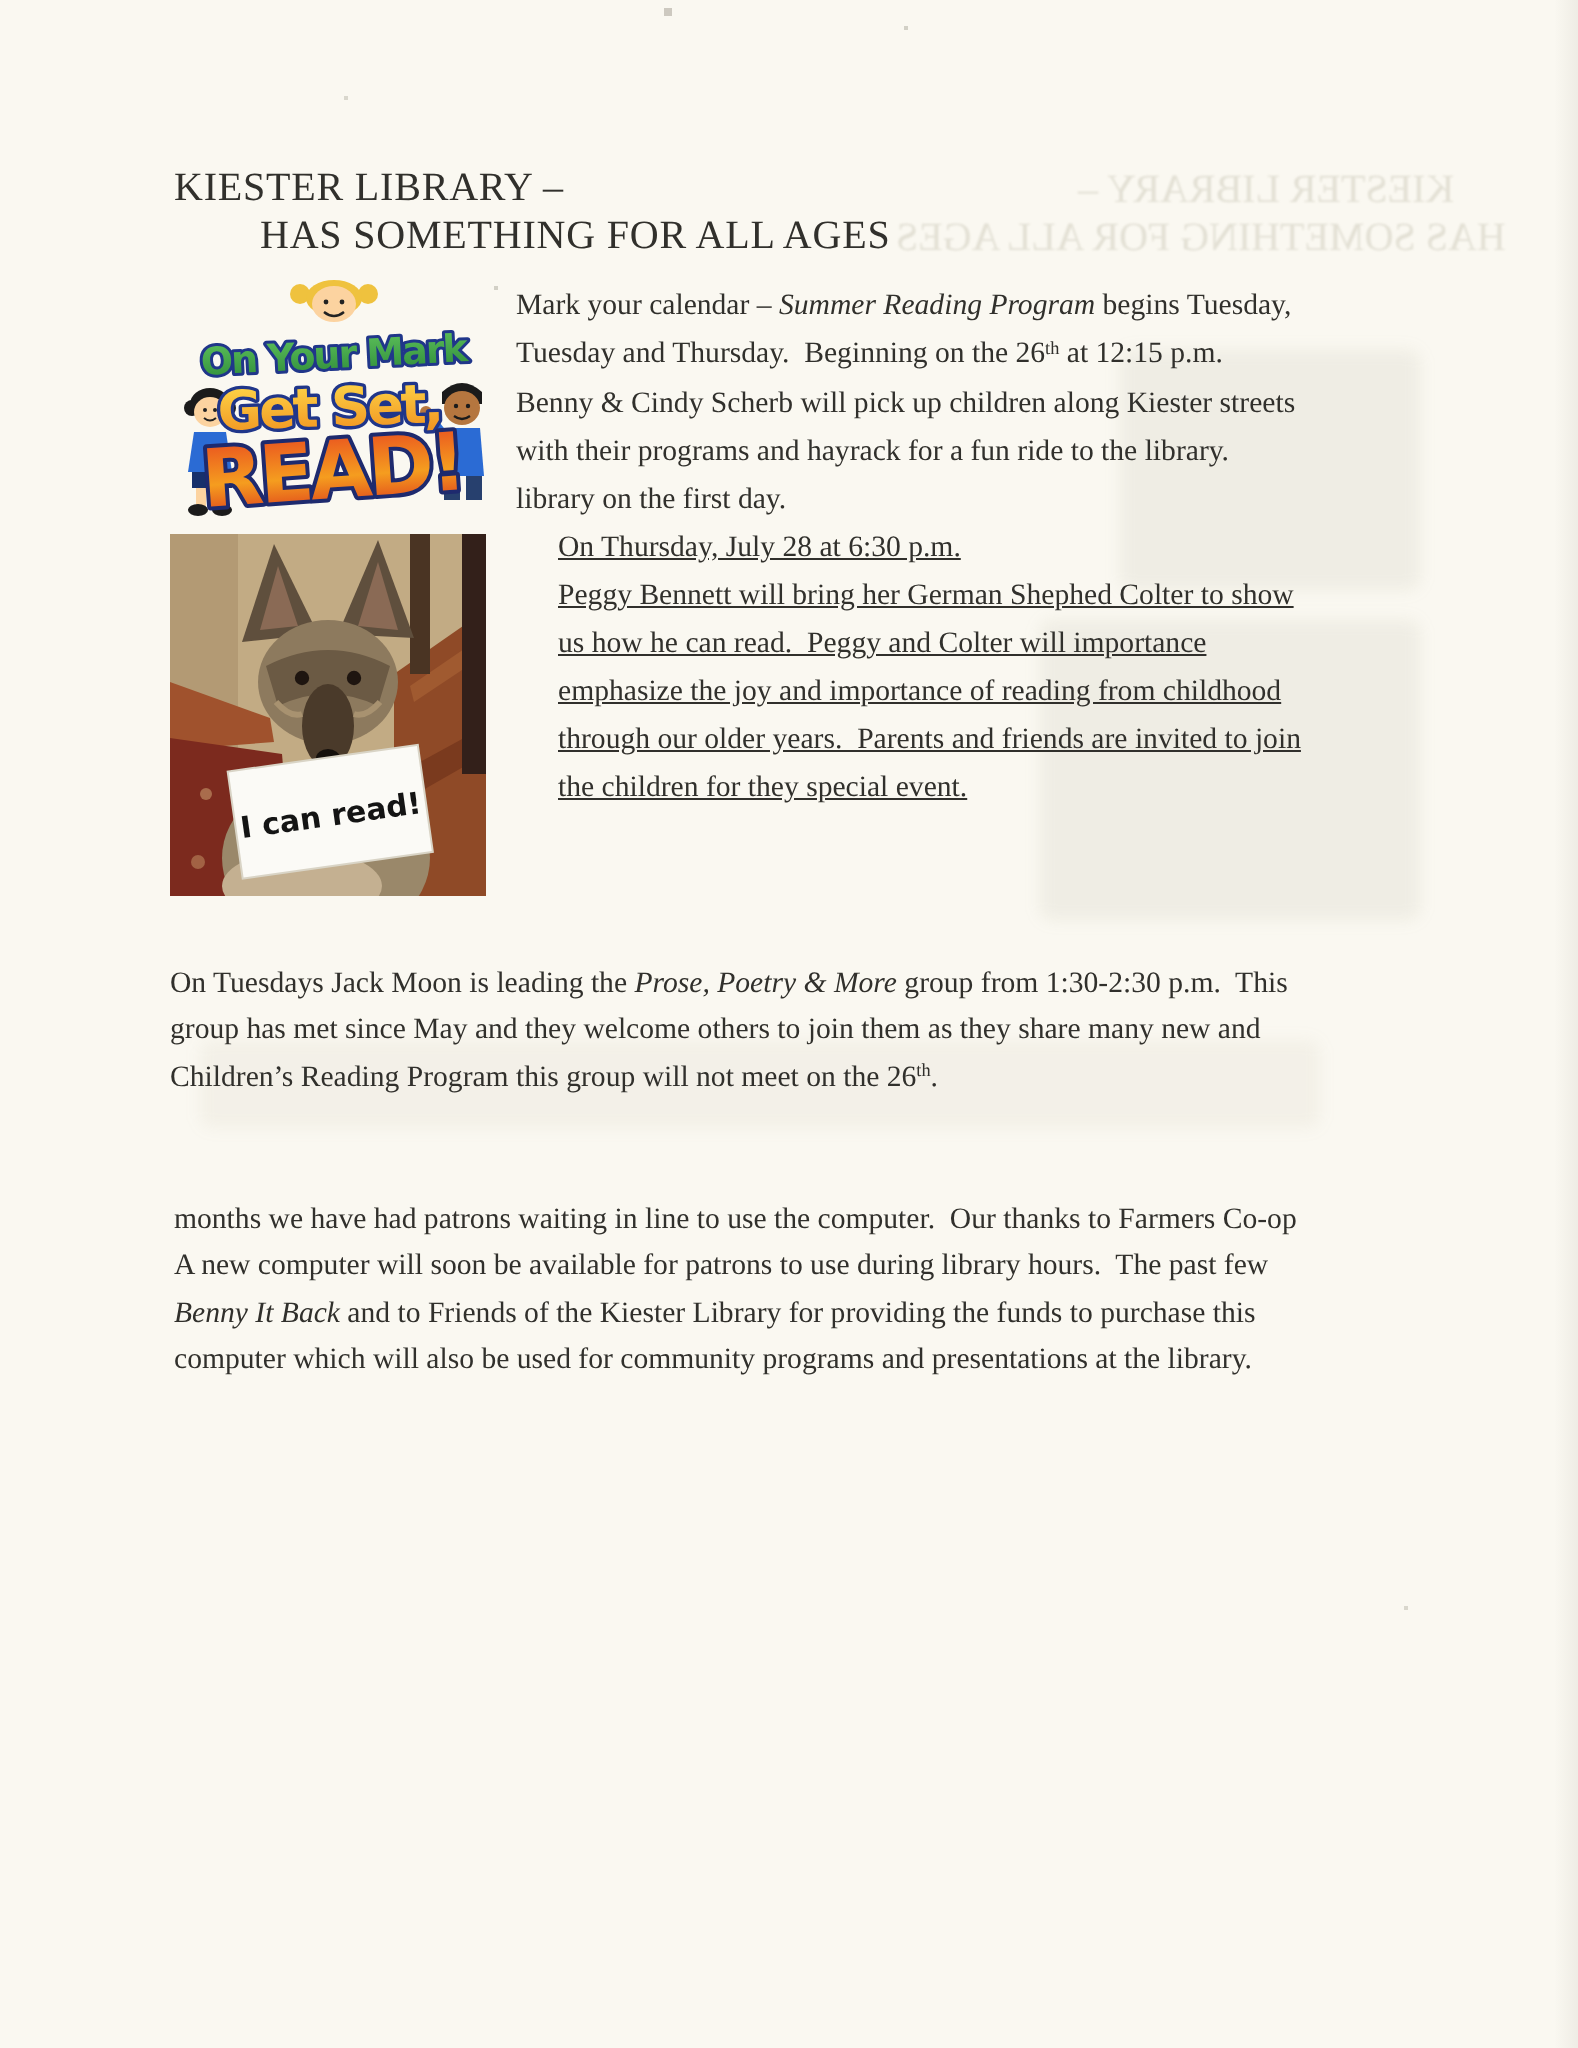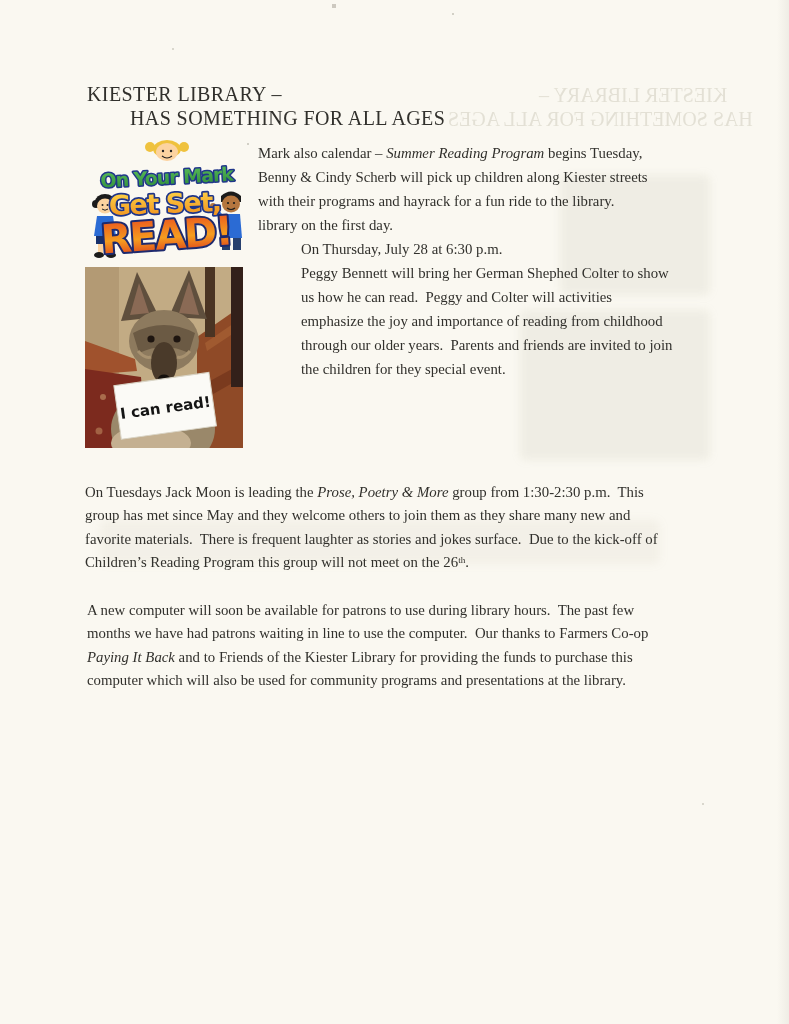--- a/index.html
+++ b/index.html
@@ -32,21 +32,21 @@
   .logo-box{position:absolute;left:88px;top:138px;width:158px;height:122px;}
   .dog-box{position:absolute;left:85px;top:267px;width:158px;height:181px;}
   
   .textblock{position:absolute;font-size:14.8px;}
   .col-text{left:258px;top:141px;}
   .col-text .tline{line-height:24px;}
   .para2{left:85px;top:481px;}
   .para3{left:87px;top:599px;}
   .para2 .tline,.para3 .tline{line-height:23.3px;}
   .tline{white-space:pre;}
-  .tline.indent{margin-left:43px;}
+  .tline.indent{margin-left:21px;text-decoration:underline;}
   .it{font-style:italic;}
   .sup{font-size:62%;position:relative;top:-0.48em;}
 </style>
 </head>
 <body>
 
 <div class="page">
 
   <div class="edge-shadow"></div>
   <div class="specks"></div>
@@ -162,39 +162,39 @@
       <path d="M105 84 Q98 92 92 90" stroke="#a89270" stroke-width="3" fill="none"></path>
 
       <g transform="rotate(-8 79 138)">
         <rect x="32" y="112" width="96" height="54" fill="#fbfaf6" stroke="#d9d4c6" stroke-width="1"></rect>
         <text x="80" y="146" font-family="DejaVu Sans, sans-serif" font-size="15" font-weight="bold" fill="#141414" text-anchor="middle">I can read!</text>
       </g>
     </svg>
   </div>
 
   <div class="textblock col-text">
-      <div class="tline"><span>Mark also calendar – </span><span class="it">Summer Reading Program</span><span> begins Tuesday,</span></div>
+      <div class="tline"><span>Mark your calendar – </span><span class="it">Summer Reading Program</span><span> begins Tuesday,</span></div>
+      <div class="tline"><span>Tuesday and Thursday.  Beginning on the 26</span><span class="sup">th</span><span> at 12:15 p.m.</span></div>
       <div class="tline"><span>Benny &amp; Cindy Scherb will pick up children along Kiester streets</span></div>
       <div class="tline"><span>with their programs and hayrack for a fun ride to the library.</span></div>
       <div class="tline"><span>library on the first day.</span></div>
       <div class="tline indent"><span>On Thursday, July 28 at 6:30 p.m.</span></div>
       <div class="tline indent"><span>Peggy Bennett will bring her German Shephed Colter to show</span></div>
-      <div class="tline indent"><span>us how he can read.  Peggy and Colter will activities</span></div>
+      <div class="tline indent"><span>us how he can read.  Peggy and Colter will importance</span></div>
       <div class="tline indent"><span>emphasize the joy and importance of reading from childhood</span></div>
       <div class="tline indent"><span>through our older years.  Parents and friends are invited to join</span></div>
       <div class="tline indent"><span>the children for they special event.</span></div>
     </div>
 
   <div class="textblock para2">
       <div class="tline"><span>On Tuesdays Jack Moon is leading the </span><span class="it">Prose, Poetry &amp; More</span><span> group from 1:30-2:30 p.m.  This</span></div>
       <div class="tline"><span>group has met since May and they welcome others to join them as they share many new and</span></div>
-      <div class="tline"><span>favorite materials.  There is frequent laughter as stories and jokes surface.  Due to the kick-off of</span></div>
       <div class="tline"><span>Children’s Reading Program this group will not meet on the 26</span><span class="sup">th</span><span>.</span></div>
     </div>
 
   <div class="textblock para3">
+      <div class="tline"><span>months we have had patrons waiting in line to use the computer.  Our thanks to Farmers Co-op</span></div>
       <div class="tline"><span>A new computer will soon be available for patrons to use during library hours.  The past few</span></div>
-      <div class="tline"><span>months we have had patrons waiting in line to use the computer.  Our thanks to Farmers Co-op</span></div>
-      <div class="tline"><span class="it">Paying It Back</span><span> and to Friends of the Kiester Library for providing the funds to purchase this</span></div>
+      <div class="tline"><span class="it">Benny It Back</span><span> and to Friends of the Kiester Library for providing the funds to purchase this</span></div>
       <div class="tline"><span>computer which will also be used for community programs and presentations at the library.</span></div>
     </div>
 
 </div>
 
 </body></html>

